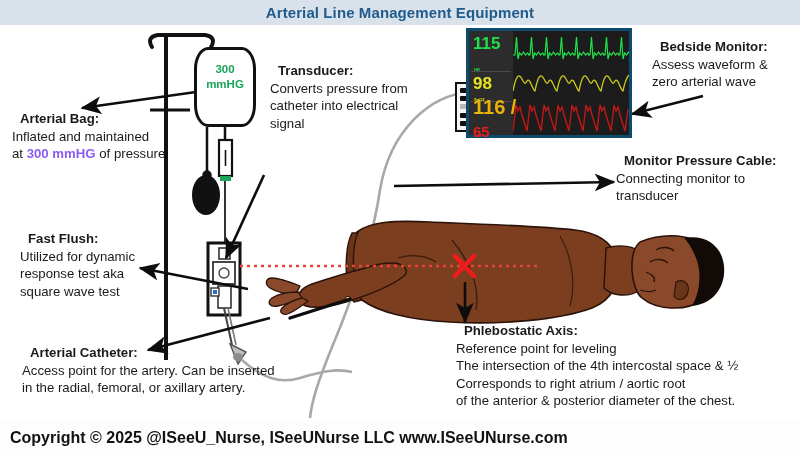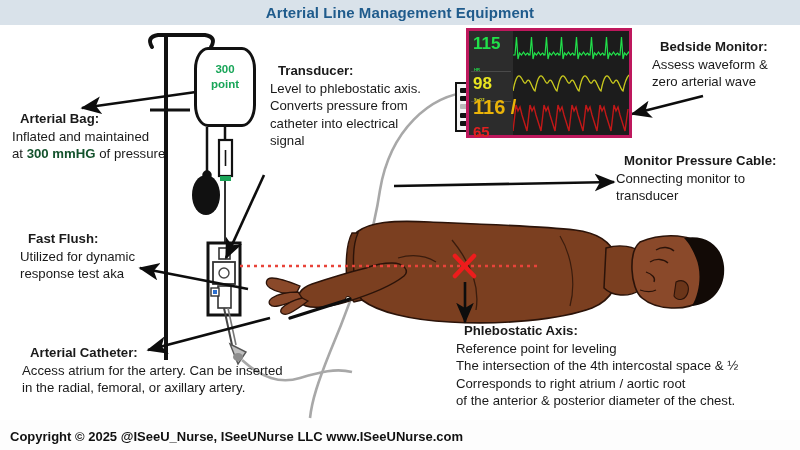--- a/index.html
+++ b/index.html
@@ -21,36 +21,36 @@
     display:flex;align-items:center;justify-content:center;
     color:#1f5b8c;font-size:15px;font-weight:bold;letter-spacing:.1px;
   }
 
   
   .footer{
     position:absolute;left:0;top:420px;width:800px;height:30px;background:#fdfdfd;
   }
   .footer-text{
     position:absolute;left:10px;top:429px;
-    font-size:13px;font-weight:bold;color:#111;white-space:nowrap;
+    font-size:16px;font-weight:bold;color:#111;white-space:nowrap;
   }
 
   
   .ann{position:absolute;color:#1a1a1a;font-size:13.2px;line-height:17.5px;}
   .ann .ttl{font-weight:bold;display:block;padding-left:8px;}
   .ann .ln{display:block;white-space:nowrap;}
-  .green{color:#14532d;font-weight:bold;}
+  .green{color:#8b5cf6;font-weight:bold;}
 
   
   .svglayer{position:absolute;left:0;top:0;width:800px;height:450px;}
 
   
   .monitor{
     position:absolute;left:466px;top:28px;width:166px;height:110px;
-    background:#0d0d0d;border:3px solid #be185d;box-sizing:border-box;
+    background:#0d0d0d;border:3px solid #0c4a6e;box-sizing:border-box;
   }
   .mon-screen{position:absolute;left:0;top:0;right:0;bottom:0;background:#1c1c1c;}
   .mon-sidebar{position:absolute;left:0;top:0;width:44px;height:100%;background:#2c2c2c;}
   .mon-num{position:absolute;left:4px;font-weight:bold;font-family:"Liberation Sans",sans-serif;}
   .mon-hr{top:3px;color:#21e04a;font-size:17px;}
   .mon-spo2{top:43px;color:#e8e520;font-size:17px;}
   .mon-bp1{top:65px;color:#eab308;font-size:20px;}
   .mon-bp2{top:92px;color:#e02020;font-size:15px;}
   .mon-lbl{position:absolute;left:5px;font-size:4px;font-weight:bold;}
   .sep{position:absolute;left:2px;width:40px;height:1px;background:#4a4a4a;}
@@ -189,21 +189,21 @@
       <line x1="270" y1="318" x2="148" y2="350"></line>
       <line x1="703" y1="96" x2="632" y2="114"></line>
       <line x1="394" y1="186" x2="614" y2="182"></line>
       <line x1="465" y1="282" x2="465" y2="322"></line>
     </g>
   </svg>
 
   <div class="bag"></div>
   <div class="bag-txt">
     <b>300</b>
-    <b>point</b>
+    <b>mmHG</b>
   </div>
 
   <div class="mon-buttons">
     <i></i>
     <i></i>
     <i class="lit"></i>
     <i></i>
     <i></i>
   </div>
 
@@ -251,35 +251,35 @@
   </div>
 
   <div class="ann" style="left:12px;top:110px">
     <span class="ttl">Arterial Bag:</span>
     <span class="ln">Inflated and maintained</span>
     <span class="ln"><span>at </span><span class="green">300 mmHG</span><span> of pressure</span></span>
   </div>
 
   <div class="ann" style="left:270px;top:62px">
     <span class="ttl">Transducer:</span>
-    <span class="ln">Level to phlebostatic axis.</span>
     <span class="ln">Converts pressure from</span>
     <span class="ln">catheter into electrical</span>
     <span class="ln">signal</span>
   </div>
 
   <div class="ann" style="left:20px;top:230px">
     <span class="ttl">Fast Flush:</span>
     <span class="ln">Utilized for dynamic</span>
     <span class="ln">response test aka</span>
+    <span class="ln">square wave test</span>
   </div>
 
   <div class="ann" style="left:22px;top:344px">
     <span class="ttl">Arterial Catheter:</span>
-    <span class="ln">Access atrium for the artery. Can be inserted</span>
+    <span class="ln">Access point for the artery. Can be inserted</span>
     <span class="ln">in the radial, femoral, or axillary artery.</span>
   </div>
 
   <div class="ann" style="left:652px;top:38px">
     <span class="ttl">Bedside Monitor:</span>
     <span class="ln">Assess waveform &amp;</span>
     <span class="ln">zero arterial wave</span>
   </div>
 
   <div class="ann" style="left:616px;top:152px">

